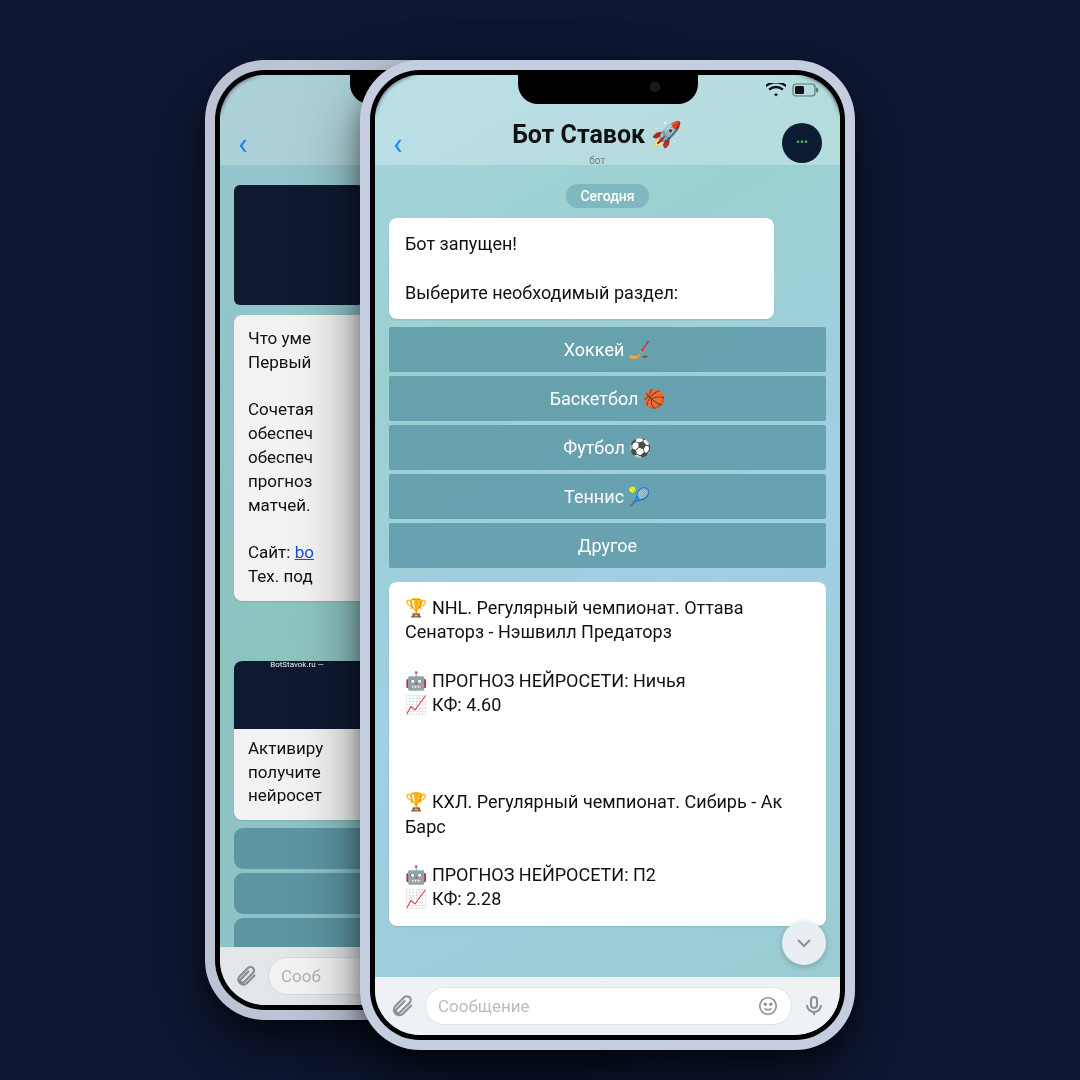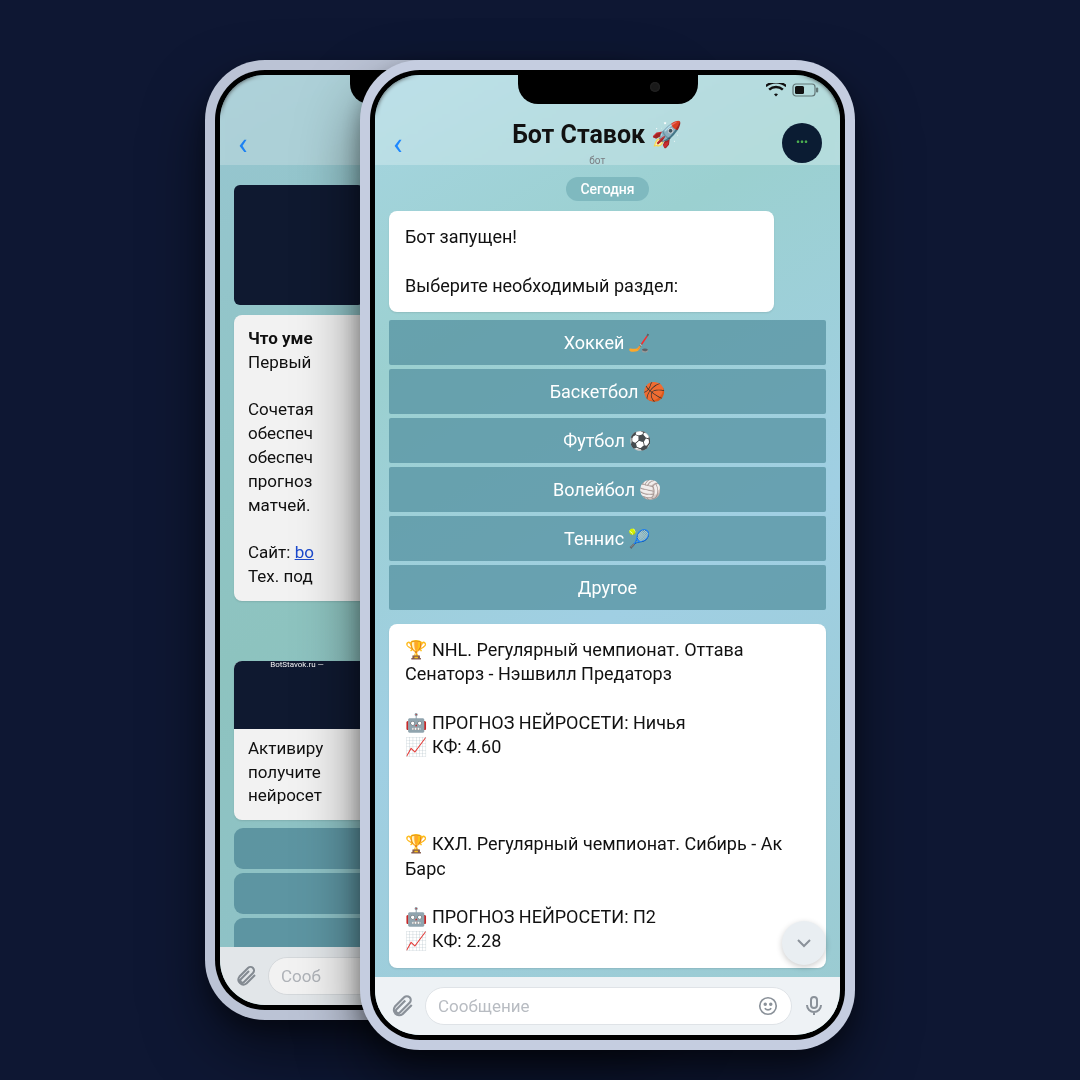--- a/index.html
+++ b/index.html
@@ -96,21 +96,21 @@
   .avatar{
     width:40px; height:40px; border-radius:50%;
     background:#0b1c33;
     display:flex; align-items:center; justify-content:center;
     color:#4caf50; font-size:11px; font-weight:700;
   }
 
   
   .chat-body{
     position:relative;
-    padding:6px 14px 70px 14px;
+    padding:13px 14px 70px 14px;
     height:calc(100% - 90px);
     overflow:hidden;
   }
   .date-pill{
     display:block;
     margin:6px auto 10px auto;
     width:fit-content;
     background:#7fb9bf;
     color:#fff;
     font-size:14px;
@@ -203,21 +203,21 @@
   .back .screen{ background:linear-gradient(150deg,#9fd0dc 0%,#94cdc9 50%,#99cbd8 100%); }
   .back .chat-body{ padding-top:6px; }
   .dark-card{
     background:#101a33;
     width:130px; height:120px;
     border-radius:6px;
     margin:14px 0 0 0;
   }
   .dark-card.small{ height:70px; width:130px; display:flex; align-items:flex-start; justify-content:center; color:#fff; font-size:8px; }
   .back .bubble{ font-size:17px; line-height:1.4; padding:12px 14px; }
-  .back .bubble b{ font-weight:700;margin-top:42px; }
+  .back .bubble b{ font-weight:400;margin-top:42px; }
   .link{ color:#1d4ed8; text-decoration:underline; }
   .back-btn-row{
     background:rgba(85,145,160,.8);
     color:#fff;
     text-align:center;
     padding:11px 6px;
     font-size:16px;
     border-radius:9px;
     margin-top:4px;
     font-weight:500;
@@ -316,21 +316,20 @@
 
       <div class="bubble narrow">
         <span>Бот запущен!</span><br><br>
         <span>Выберите необходимый раздел:</span>
       </div>
 
       <div class="inline-buttons">
         <div class="inline-btn">Хоккей 🏒</div>
         <div class="inline-btn">Баскетбол 🏀</div>
         <div class="inline-btn">Футбол ⚽</div>
-        <div class="inline-btn">Волейбол 🏐</div>
         <div class="inline-btn">Теннис 🎾</div>
         <div class="inline-btn">Другое</div>
       </div>
 
       <div class="bubble">
         <span>🏆 NHL. Регулярный чемпионат. Оттава Сенаторз - Нэшвилл Предаторз</span><br><br>
         <span>🤖 ПРОГНОЗ НЕЙРОСЕТИ: Ничья</span><br>
         <span>📈 КФ: 4.60</span><br><br><br><br>
         <span>🏆 КХЛ. Регулярный чемпионат. Сибирь - Ак Барс</span><br><br>
         <span>🤖 ПРОГНОЗ НЕЙРОСЕТИ: П2</span><br>

